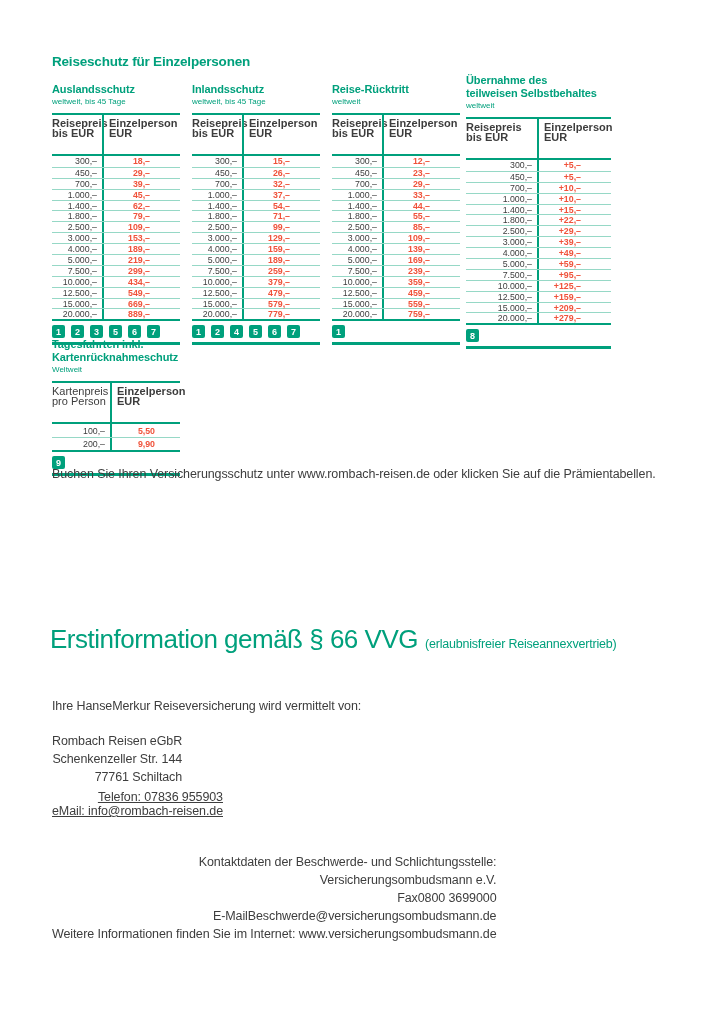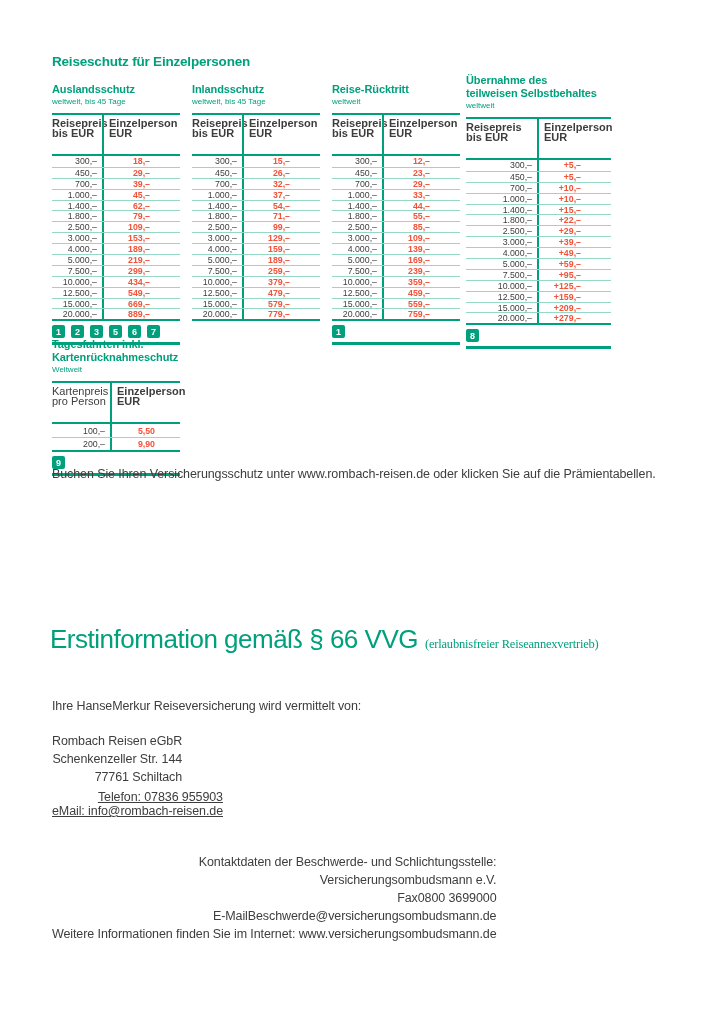--- a/index.html
+++ b/index.html
@@ -46,21 +46,21 @@
     background:var(--green); color:#ffffff; font-weight:bold; font-size:9px;
     border-radius:2px;
   }
 
   
   .body-text { font-size:12.5px; line-height:18px; letter-spacing:-0.1px;text-align:right; }
   .booking-note { left:52px; top:465px; }
 
   .big-heading { left:50px; top:622px; white-space:nowrap; }
   .big-heading .h-main { color:var(--green); font-size:26px; line-height:34px; letter-spacing:-0.5px; }
-  .big-heading .h-suffix { color:var(--green); font-size:12.5px; letter-spacing:-0.2px; margin-left:7px;font-family:Liberation Serif, serif; }
+  .big-heading .h-suffix { color:var(--green); font-size:12.5px; letter-spacing:-0.2px; margin-left:7px; }
 
   .intro-line { left:52px; top:697px; }
   .address-block { left:52px; top:732px; }
   .phone-block { left:52px; top:790px; line-height:14px;text-decoration:underline; }
 
   .ombudsman-block { left:52px; top:853px; }
   .clabel { display:inline-block; width:43px; }
 </style>
 </head>
 <body>
@@ -220,20 +220,21 @@
       </div>
       <div class="t-row">
         <div class="t-cell t-c1">15.000,–</div>
         <div class="t-cell t-c2">579,–</div>
       </div>
       <div class="t-row">
         <div class="t-cell t-c1">20.000,–</div>
         <div class="t-cell t-c2">779,–</div>
       </div>
     </div>
+    <div class="t-badges"><div class="badge">1</div><div class="badge">2</div><div class="badge">4</div><div class="badge">5</div><div class="badge">6</div><div class="badge">7</div></div>
   </div>
 <div class="ptable" style="left:332px; top:113px; width:128px; --c1w:50px;">
     <div class="t-head">
       <div class="t-title">
         <div>Reise-Rücktritt</div>
       </div>
       <div class="t-subtitle">weltweit</div>
     </div>
     <div class="t-grid">
       <div class="t-hrow">

